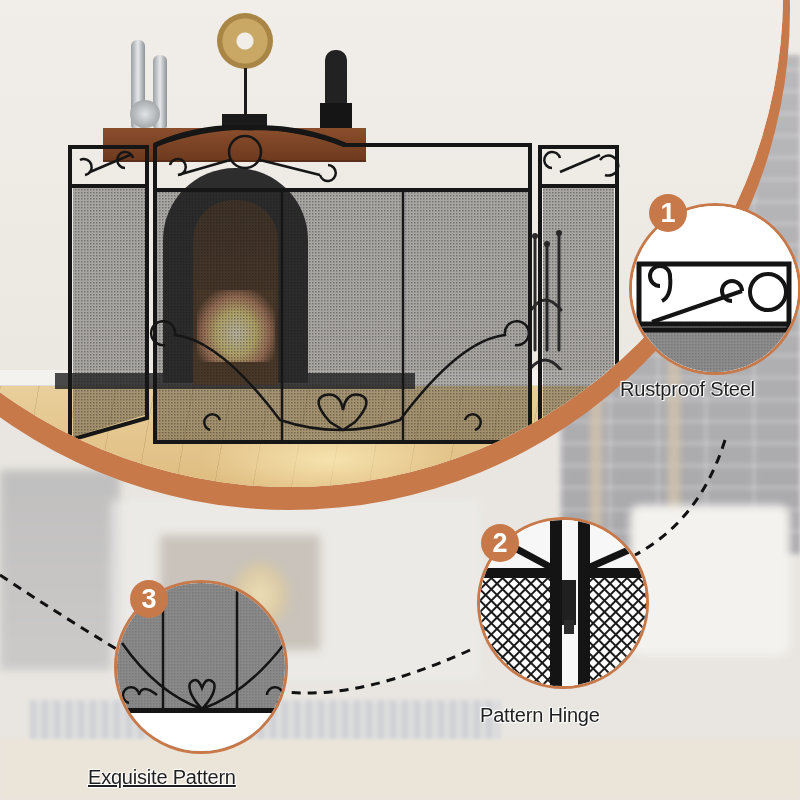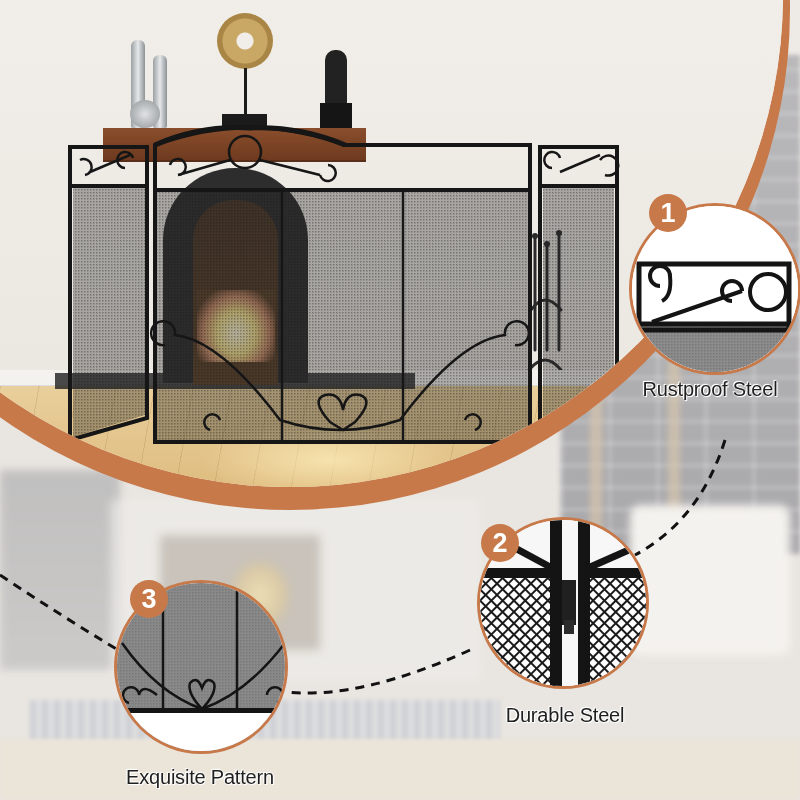--- a/index.html
+++ b/index.html
@@ -73,21 +73,21 @@
   .tools { position: absolute; left: 525px; top: 230px; width: 40px; height: 140px; }
 
   .screen-svg { position: absolute; left: 0; top: 0; }
 
   
   .detail { position: absolute; border-radius: 50%; border: 3px solid #c8794a; overflow: hidden; background: #fff; }
   .badge { position: absolute; width: 38px; height: 38px; border-radius: 50%; background: #c8794a;
     color: #fff; font-family: "Liberation Sans", sans-serif; font-weight: bold; font-size: 27px;
     display: flex; align-items: center; justify-content: center; line-height: 1; }
   .label { position: absolute; color: #1f1f1f; font-family: "Liberation Sans", sans-serif; font-size: 20px;
-    text-align: center; letter-spacing: -0.2px;
+    letter-spacing: -0.2px;
     text-shadow: 0 0 2px #fff, 0 0 3px #fff, 1px 1px 0 #fff, -1px -1px 0 #fff; line-height: 27px; }
 
   .dashes { position: absolute; left: 0; top: 0; pointer-events: none; }
 </style>
 </head>
 <body>
 
 <div class="bg">
   <div class="bg-wall-top"></div>
   <div class="bg-brick"></div>
@@ -216,32 +216,32 @@
     <rect x="0" y="48" width="82" height="10" fill="#141414"></rect>
     <rect x="98" y="48" width="80" height="10" fill="#141414"></rect>
     <line x1="20" y1="20" x2="72" y2="48" stroke="#141414" stroke-width="7"></line>
     <line x1="108" y1="48" x2="160" y2="25" stroke="#141414" stroke-width="7"></line>
     <rect x="82" y="60" width="14" height="45" fill="#202020"></rect>
     <rect x="84" y="100" width="10" height="14" fill="#2c2c2c"></rect>
   </svg>
 </div>
 <div class="badge" style="left:481px; top:524px;">2</div>
 <div class="label" style="left:480px; top:702px; width:170px;">
-  <div>Durable Steel</div>
+  <div>Pattern Hinge</div>
 </div>
 
 <div class="detail" style="left:114px; top:580px; width:174px; height:174px;">
   <svg width="174" height="174">
     <rect width="174" height="174" fill="#9e9e9e"></rect>
     <rect width="174" height="130" fill="url(#mesh)" opacity="0.5"></rect>
     <rect x="0" y="130" width="174" height="44" fill="#ffffff"></rect>
     <rect x="8" y="125" width="158" height="5" fill="#141414"></rect>
     <line x1="46" y1="0" x2="46" y2="127" stroke="#141414" stroke-width="2.5"></line>
     <line x1="120" y1="0" x2="120" y2="127" stroke="#141414" stroke-width="2.5"></line>
     <path d="M5 60 Q 40 110 85 126 Q 130 110 168 60" stroke="#141414" stroke-width="2.5" fill="none"></path>
     <path d="M85 126 Q 70 110 73 100 Q 80 92 85 105 Q 90 92 97 100 Q 100 110 85 126" stroke="#141414" stroke-width="2.5" fill="none"></path>
     <path d="M12 120 a8 8 0 1 1 10 -8 Q 25 100 40 112 M160 120 a8 8 0 1 0 -10 -8" stroke="#141414" stroke-width="2.5" fill="none"></path>
   </svg>
 </div>
 <div class="badge" style="left:130px; top:580px;">3</div>
-<div class="label" style="left:100px; top:764px; width:200px;">
+<div class="label" style="left:88px; top:764px; width:200px;text-decoration:underline;">
   <div>Exquisite Pattern</div>
 </div>
 
 </body></html>

